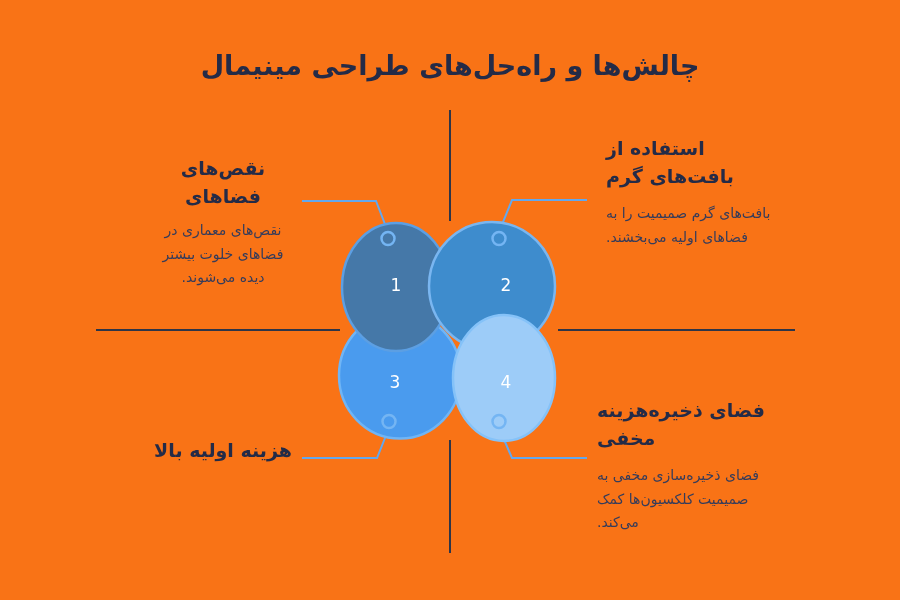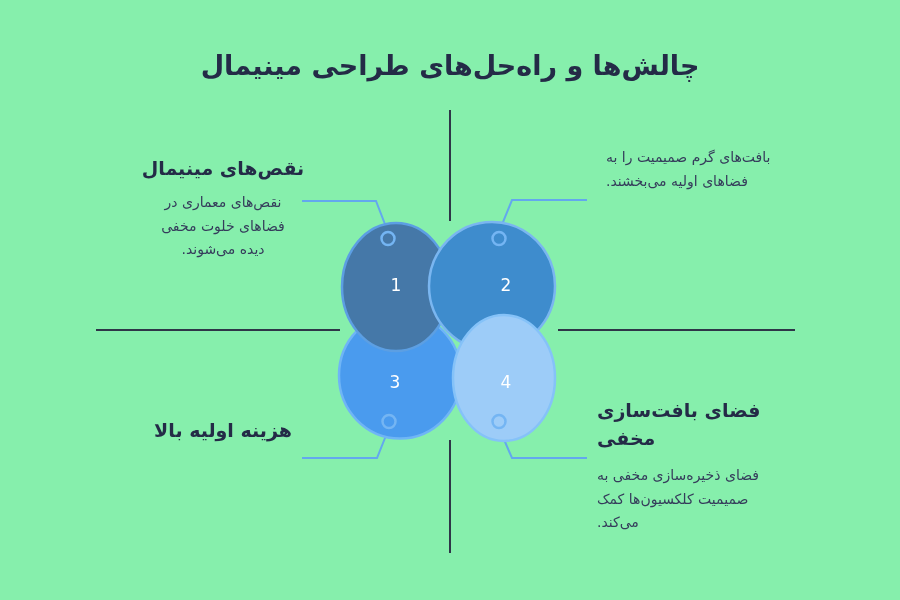--- a/index.html
+++ b/index.html
@@ -1,38 +1,38 @@
 <!DOCTYPE html>
 <html lang="fa"><head>
 <meta charset="utf-8">
 <style>
   html,body{margin:0;padding:0;background:#ffffff;}
   .canvas{
-    position:relative;width:900px;height:600px;background:#86efac;overflow:hidden;
+    position:relative;width:900px;height:600px;background:#f97316;overflow:hidden;
     font-family:"DejaVu Sans", sans-serif;
   }
   .title{
     position:absolute;top:50px;left:0;right:0;margin:0;
     text-align:center;direction:rtl;
     font-size:27px;font-weight:700;color:#242B47;letter-spacing:0;
   }
   .stage{position:absolute;left:0;top:0;width:900px;height:600px;}
   .tb{position:absolute;direction:rtl;}
   .tb h2{
     margin:0;font-size:19px;font-weight:700;color:#242B47;line-height:28px;
   }
   .tb p{
     margin:9px 0 0 0;font-size:14px;font-weight:400;color:#353C5B;line-height:23.5px;
   }
   .tb-left{text-align:center;}
   .tb-left p{width:146px;margin-left:auto;margin-right:auto;}
   .tb-right{text-align:left;}
   .q1{left:140px;top:154px;width:166px;}
   .q2{left:606px;top:134px;width:172px;}
-  .q3{left:140px;top:416px;width:166px;}
+  .q3{left:140px;top:436px;width:166px;}
   .q4{left:597px;top:396px;width:182px;}
   .q2 p,.q4 p{margin-top:12px;}
   svg text{font-family:"DejaVu Sans", sans-serif;}
 </style>
 </head>
 <body>
 
 <div class="canvas">
 
   <h1 class="title">چالش‌ها و راه‌حل‌های طراحی مینیمال</h1>
@@ -59,30 +59,31 @@
     <circle fill="none" stroke-width="2.5" cx="389" cy="421.5" r="6.5" stroke="#74B5F3"></circle>
     <circle fill="none" stroke-width="2.5" cx="499" cy="421.5" r="6.5" stroke="#74B5F3"></circle>
 
     <text x="396" y="291" text-anchor="middle" font-size="17" fill="#FFFFFF">1</text>
     <text x="506" y="291" text-anchor="middle" font-size="17" fill="#FFFFFF">2</text>
     <text x="395" y="388" text-anchor="middle" font-size="17" fill="#FFFFFF">3</text>
     <text x="506" y="388" text-anchor="middle" font-size="17" fill="#FFFFFF">4</text>
   </svg>
 
   <div class="tb tb-left q1">
-    <h2>نقص‌های مینیمال</h2>
-    <p>نقص‌های معماری در فضاهای خلوت مخفی دیده می‌شوند.</p>
+    <h2>نقص‌های فضاهای</h2>
+    <p>نقص‌های معماری در فضاهای خلوت بیشتر دیده می‌شوند.</p>
   </div>
 
   <div class="tb tb-right q2">
+    <h2>استفاده از بافت‌های گرم</h2>
     <p>بافت‌های گرم صمیمیت را به فضاهای اولیه می‌بخشند.</p>
   </div>
 
   <div class="tb tb-left q3">
     <h2>هزینه اولیه بالا</h2>
   </div>
 
   <div class="tb tb-right q4">
-    <h2>فضای بافت‌سازی مخفی</h2>
+    <h2>فضای ذخیره‌هزینه مخفی</h2>
     <p>فضای ذخیره‌سازی مخفی به صمیمیت کلکسیون‌ها کمک می‌کند.</p>
   </div>
 
 </div>
 
 </body></html>

